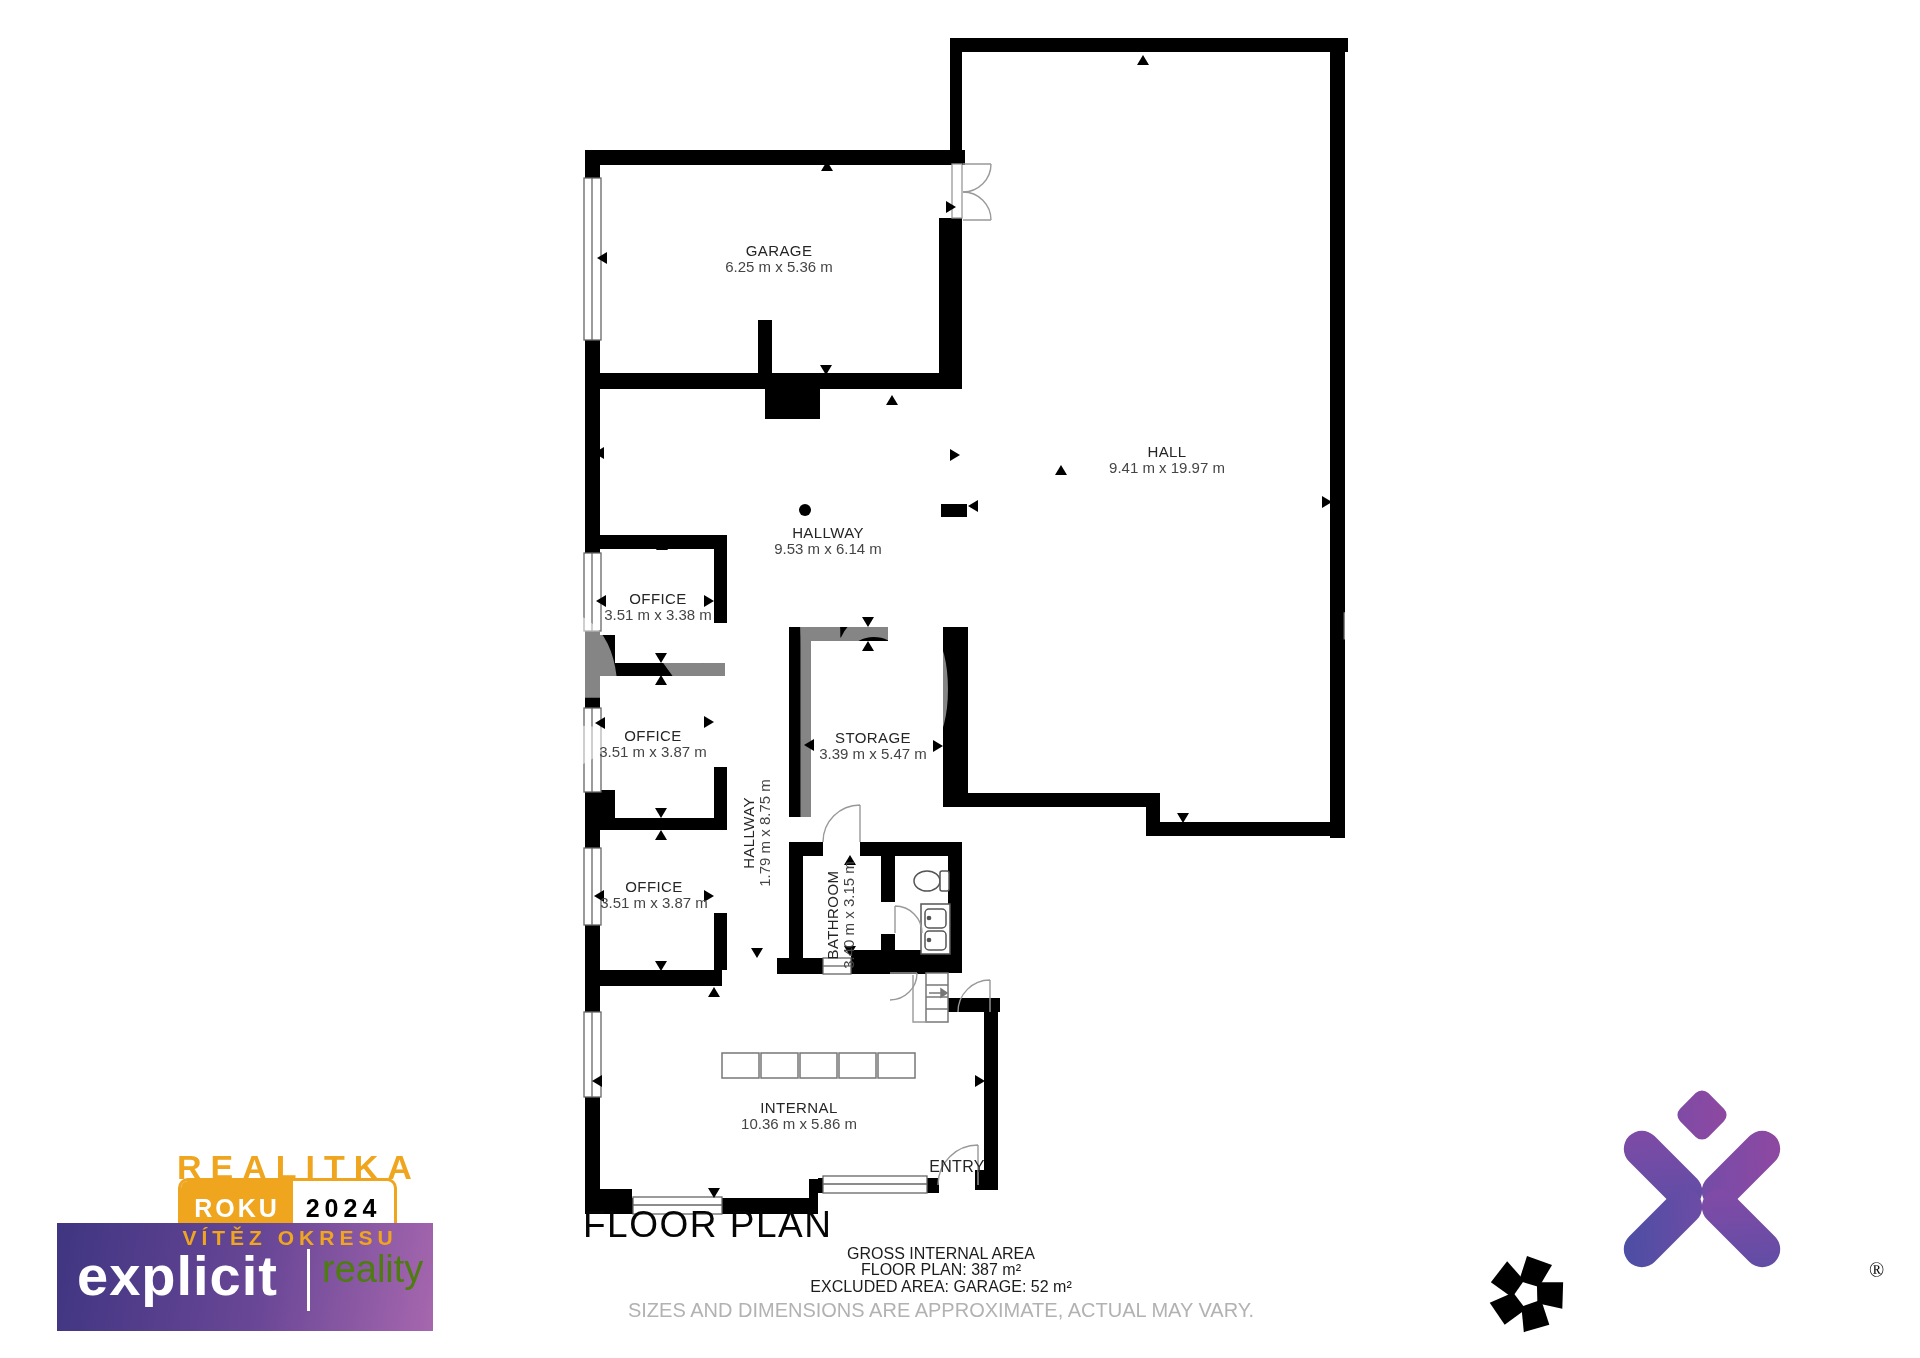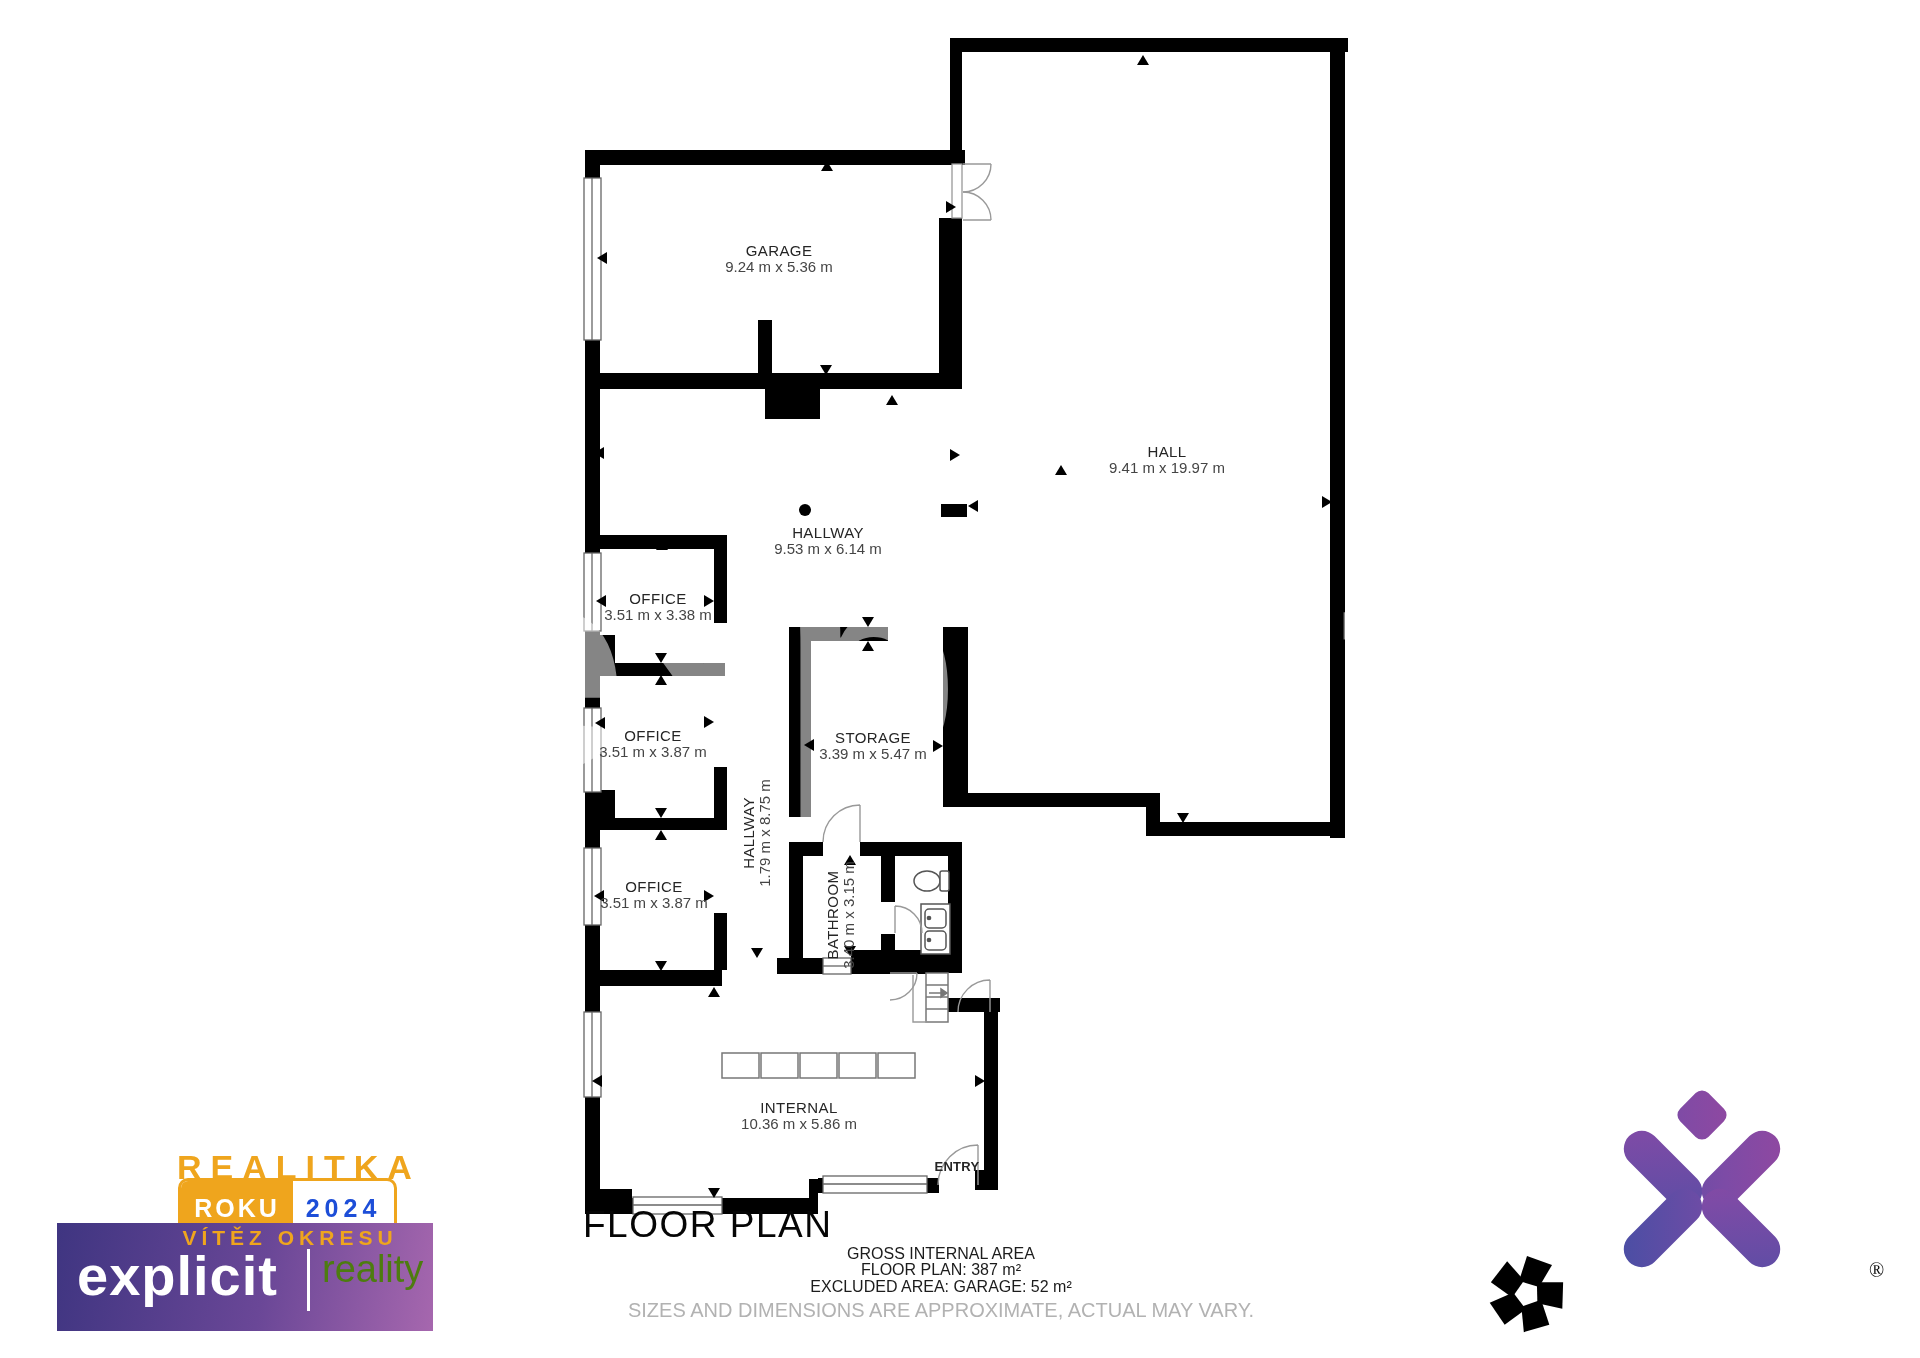--- a/index.html
+++ b/index.html
@@ -5,36 +5,36 @@
   html,body{margin:0;padding:0;background:#fff;}
   .stage{position:relative;width:1920px;height:1358px;background:#fff;overflow:hidden;
          font-family:"Liberation Sans",sans-serif;}
   .plan-svg{position:absolute;left:0;top:0;}
   
   .room{position:absolute;transform:translate(-50%,-50%);text-align:center;white-space:nowrap;
         color:#222;}
   .room .rname{font-size:15px;line-height:16px;letter-spacing:.4px;color:#252525;}
   .room .rdims{font-size:15px;line-height:16px;color:#454545;}
   .room.vert{transform:translate(-50%,-50%) rotate(-90deg);}
-  .room.entry .rname{font-size:13px;letter-spacing:.3px;font-weight:bold;}
+  .room.entry .rname{font-size:16px;letter-spacing:.3px;}
   .plan-title{position:absolute;left:583px;top:1204px;font-size:37px;letter-spacing:1.5px;
         color:#050505;}
   
   .footer{position:absolute;left:941px;top:1246px;transform:translateX(-50%);
           text-align:center;font-size:16px;line-height:16.4px;color:#1c1c1c;}
   .disclaimer{position:absolute;left:941px;top:1299px;transform:translateX(-50%);
           font-size:20px;color:#b2b2b2;white-space:nowrap;}
   
   .award-title{position:absolute;left:177px;top:1148px;width:220px;text-align:center;
           font-size:34px;font-weight:bold;letter-spacing:9px;color:#EFA51D;}
   .award-pill{position:absolute;left:178px;top:1178px;width:219px;height:61px;display:flex;
           border-radius:10px;overflow:hidden;border:3px solid #EFA51D;box-sizing:border-box;}
   .award-pill .seg-roku{flex:0 0 112px;background:#EFA51D;color:#fff;display:flex;
           align-items:center;justify-content:center;font-size:25px;font-weight:bold;letter-spacing:3px;}
-  .award-pill .seg-year{flex:1;background:#fff;color:#1d4ed8;display:flex;align-items:center;
+  .award-pill .seg-year{flex:1;background:#fff;color:#000000;display:flex;align-items:center;
           justify-content:center;font-size:25px;font-weight:bold;letter-spacing:5px;border-radius:17px;}
   .award-sub{position:absolute;left:178px;top:1226px;width:224px;text-align:center;z-index:3;
           font-size:21px;font-weight:bold;letter-spacing:5px;color:#EFA51D;}
   .award-box{position:absolute;left:57px;top:1223px;width:376px;height:108px;z-index:2;
           background:linear-gradient(100deg,#3F3581 0%,#6A4797 55%,#A667AE 100%);}
   .brand-main{position:absolute;left:77px;top:1243px;z-index:4;color:#fff;
           font-size:56px;font-weight:bold;letter-spacing:1px;}
   .brand-sep{position:absolute;left:307px;top:1249px;width:3px;height:62px;background:#fff;z-index:4;}
   .brand-side{position:absolute;left:322px;top:1248px;z-index:4;color:#4d7c0f;
           font-size:38px;font-weight:500;}
@@ -241,21 +241,21 @@
         <path d="M 0,-38 L 25,-29 L 12,-7 L -8,-13 Z" transform="rotate(72)"></path>
         <path d="M 0,-38 L 25,-29 L 12,-7 L -8,-13 Z" transform="rotate(144)"></path>
         <path d="M 0,-38 L 25,-29 L 12,-7 L -8,-13 Z" transform="rotate(216)"></path>
         <path d="M 0,-38 L 25,-29 L 12,-7 L -8,-13 Z" transform="rotate(288)"></path>
       </g>
     </g>
   </svg>
 
   <div class="room" style="left:779px;top:259px">
     <div class="rname">GARAGE</div>
-    <div class="rdims">9.24 m x 5.36 m</div>
+    <div class="rdims">6.25 m x 5.36 m</div>
   </div>
   <div class="room" style="left:1167px;top:460px">
     <div class="rname">HALL</div>
     <div class="rdims">9.41 m x 19.97 m</div>
   </div>
   <div class="room" style="left:828px;top:541px">
     <div class="rname">HALLWAY</div>
     <div class="rdims">9.53 m x 6.14 m</div>
   </div>
   <div class="room" style="left:658px;top:607px">

